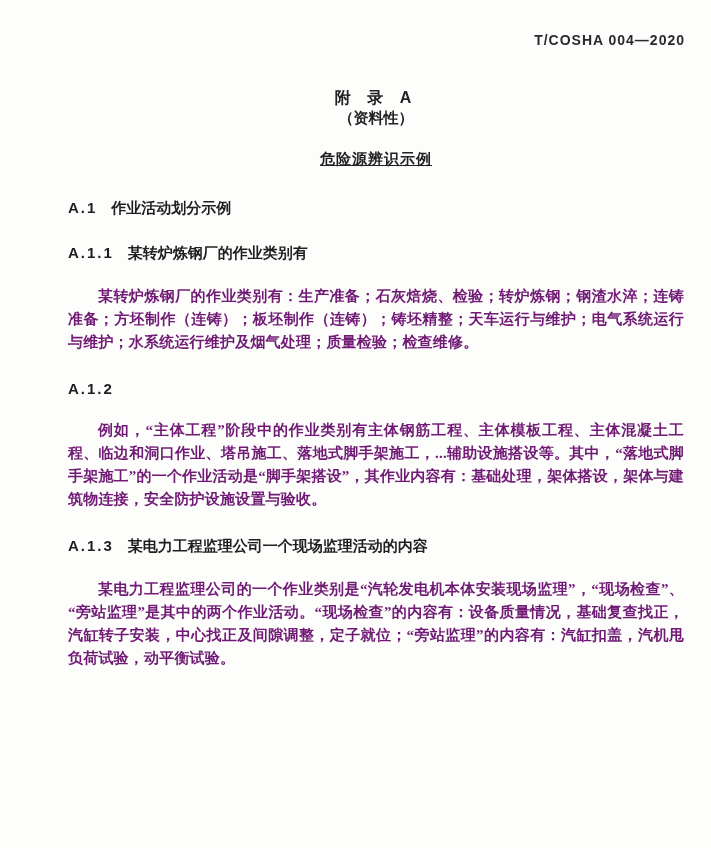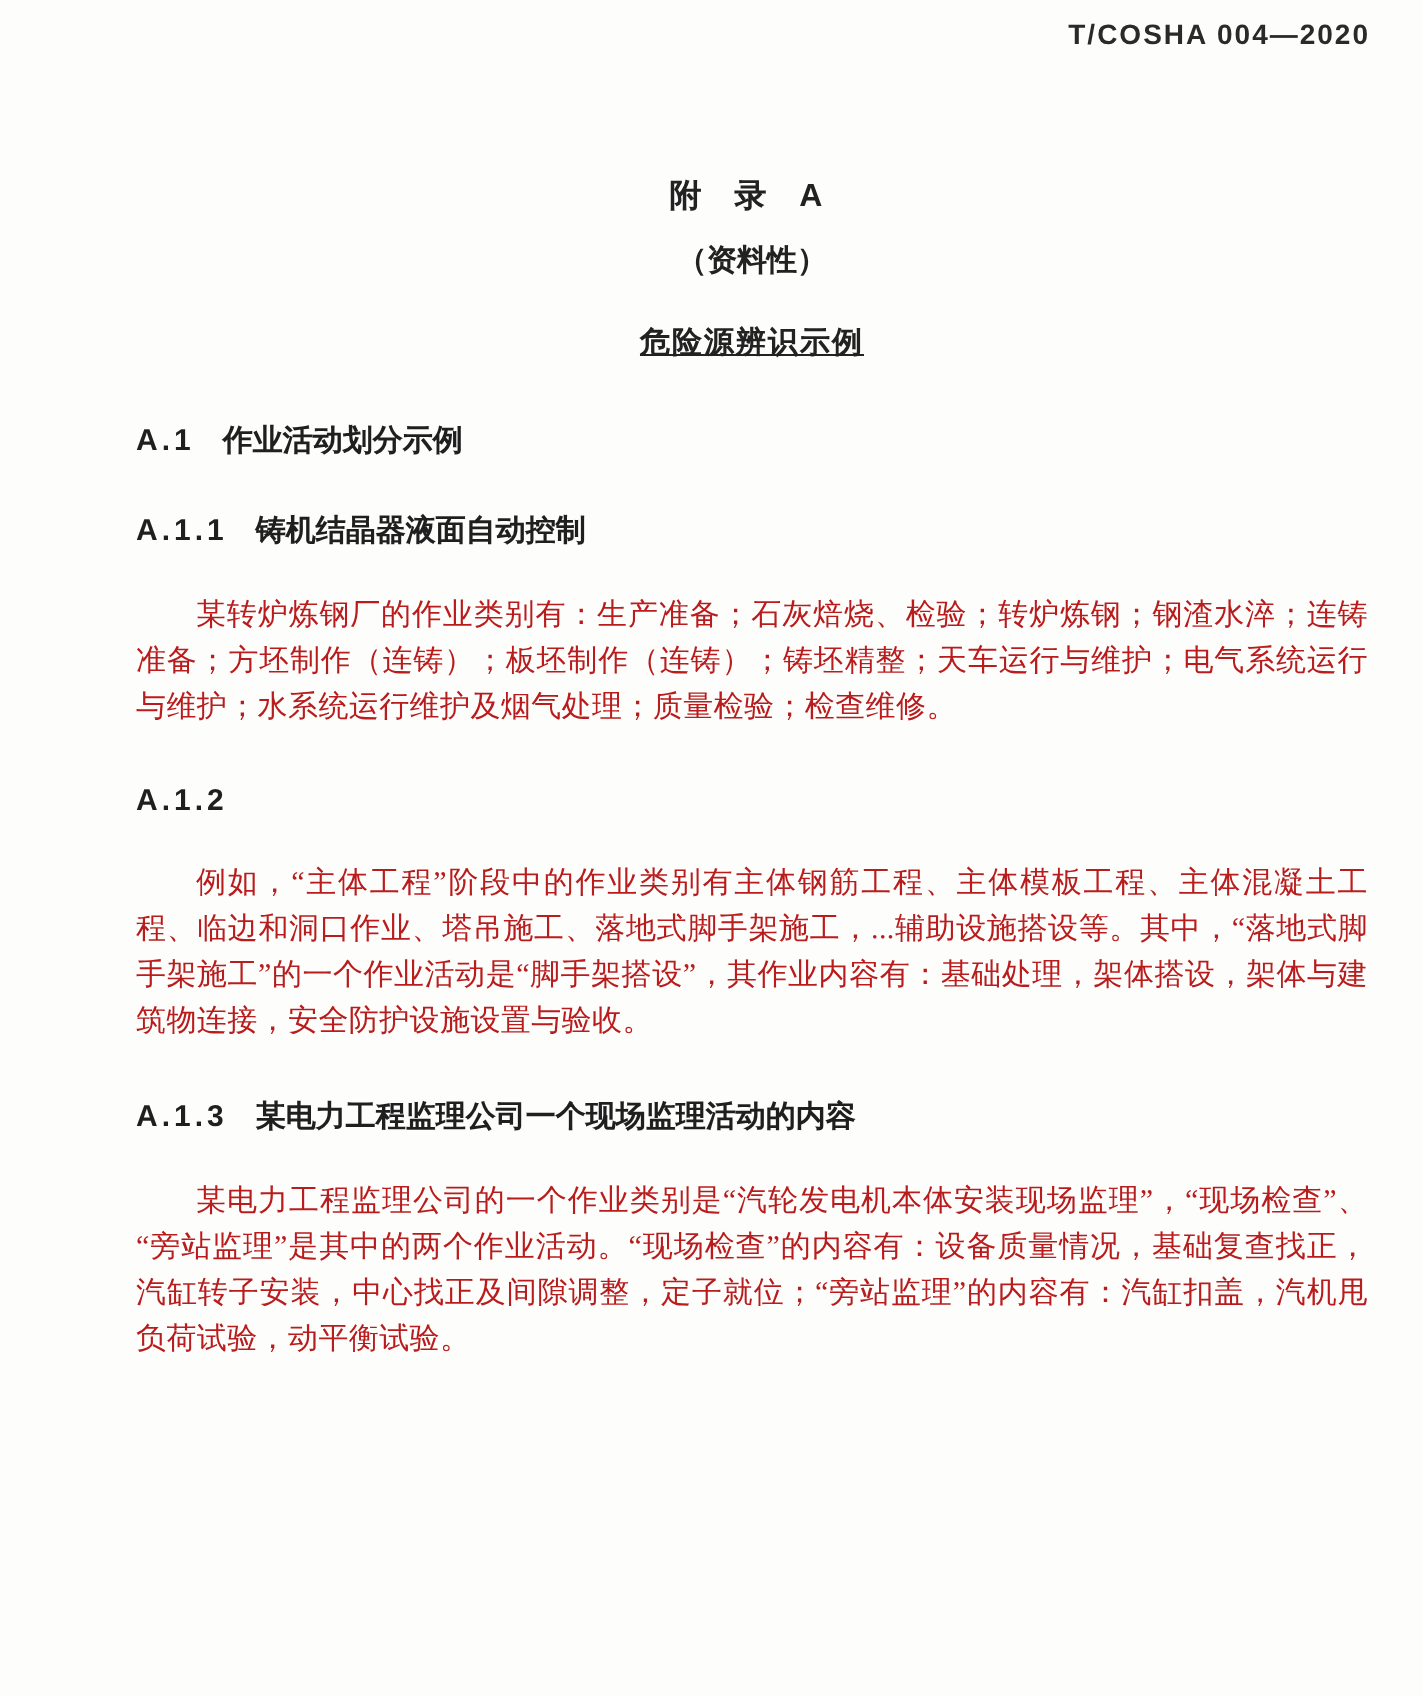--- a/index.html
+++ b/index.html
@@ -12,21 +12,21 @@
     width: 711px;
     height: 848px;
     background: #fdfdfc;
     color: #262626;
     font-family: "Liberation Serif", "DejaVu Serif", serif;
     overflow: hidden;
     box-sizing: border-box;
   }
   .doc-header {
     position: absolute;
-    top: 9px;
+    top: 32px;
     right: 26px;
     font-family: "Liberation Sans", "DejaVu Sans", sans-serif;
     font-size: 14px;
     font-weight: bold;
     letter-spacing: 1px;
     color: #2a2a2a;
   }
   .content {
     position: absolute;
     top: 88px;
@@ -36,21 +36,21 @@
   .appendix-title {
     text-align: center;
     font-family: "Liberation Sans", "DejaVu Sans", sans-serif;
     font-weight: bold;
     color: #222;
     margin-bottom: 30px;
   }
   .appendix-title .t-line1 {
     font-size: 16px;
     letter-spacing: 6px;
-    margin-bottom: 12px;
+    margin-bottom: 0;
   }
   .appendix-title .t-line2 {
     font-size: 15px;
     margin-bottom: 22px;
   }
   .appendix-title .t-line3 {
     font-size: 15px;
     letter-spacing: 1px;
     text-decoration: underline;
   }
@@ -67,22 +67,23 @@
     letter-spacing: 2px;
     margin-right: 14px;
     white-space: nowrap;
   }
   .para {
     font-size: 15px;
     line-height: 23px;
     text-align: justify;
     text-indent: 2em;
     margin: 0;
-    color: #b91c1c;
+    color: #701a75;
     letter-spacing: 0.2px;
+    font-weight: bold;
   }
 </style>
 </head>
 <body>
 
 <div class="page">
 
   <div class="doc-header">T/COSHA 004—2020</div>
 
   <div class="content">
@@ -93,21 +94,21 @@
       <div class="t-line3">危险源辨识示例</div>
     </div>
 
     <div class="sec-heading" style="margin-top:16px;">
       <span class="sec-num">A.1</span>
       <span>作业活动划分示例</span>
     </div>
 
     <div class="sec-heading">
       <span class="sec-num">A.1.1</span>
-      <span>铸机结晶器液面自动控制</span>
+      <span>某转炉炼钢厂的作业类别有</span>
     </div>
     <p class="para">某转炉炼钢厂的作业类别有：生产准备；石灰焙烧、检验；转炉炼钢；钢渣水淬；连铸准备；方坯制作（连铸）；板坯制作（连铸）；铸坯精整；天车运行与维护；电气系统运行与维护；水系统运行维护及烟气处理；质量检验；检查维修。</p>
 
     <div class="sec-heading">
       <span class="sec-num">A.1.2</span>
     </div>
     <p class="para">例如，“主体工程”阶段中的作业类别有主体钢筋工程、主体模板工程、主体混凝土工程、临边和洞口作业、塔吊施工、落地式脚手架施工，...辅助设施搭设等。其中，“落地式脚手架施工”的一个作业活动是“脚手架搭设”，其作业内容有：基础处理，架体搭设，架体与建筑物连接，安全防护设施设置与验收。</p>
 
     <div class="sec-heading">
       <span class="sec-num">A.1.3</span>

